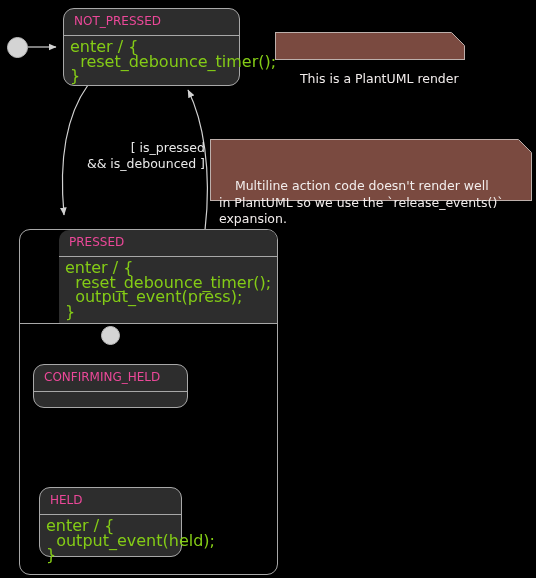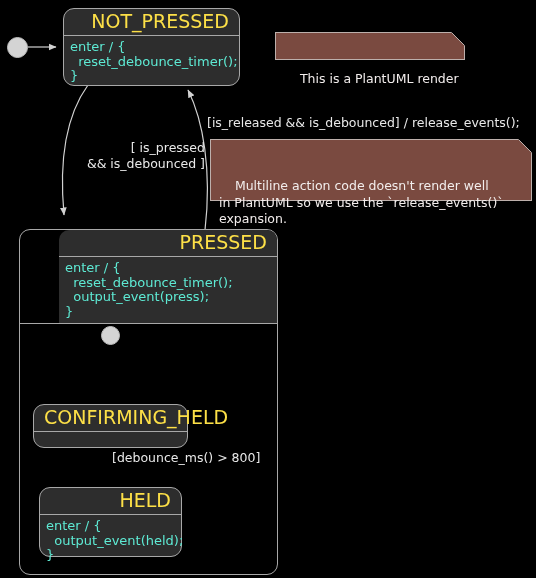--- a/index.html
+++ b/index.html
@@ -28,34 +28,34 @@
   
   .state {
     position: absolute;
     box-sizing: border-box;
     background: #2D2D2D;
     border: 1px solid #A8A8A8;
     border-radius: 11px;
     z-index: 2;
   }
   .state-title {
-    text-align: right;
-    color: #fde047;
-    font-size: 19px;
+    text-align: left;
+    color: #ec4899;
+    font-size: 12px;
     line-height: 15px;
     padding: 5px 10px 6px 10px;
     white-space: nowrap;
   }
   .state-sep {
     height: 1px;
     background: #A8A8A8;
   }
   .state-body {
-    color: #5eead4;
-    font-size: 13px;
+    color: #84cc16;
+    font-size: 16px;
     line-height: 14.5px;
     padding: 4px 6px 4px 6px;
     white-space: pre;
   }
   .state-body.empty {
     min-height: 13px;
     padding: 4px 6px;
   }
 
   
@@ -172,21 +172,20 @@
     <svg class="note-fold-svg" viewBox="0 0 14 14" xmlns="http://www.w3.org/2000/svg">
       <path d="M0,0 L14,0 L14,14 Z" fill="#000000"></path>
       <path d="M0.5,0.5 L13.5,13.5" fill="none" stroke="#BDB0AC" stroke-width="1"></path>
     </svg>
     <span>This is a PlantUML render</span>
   </div>
 
   <div class="edge-label center" style="left:60px; top:140px; width:145px;">[ is_pressed
 &amp;&amp; is_debounced ]</div>
 
-  <div class="edge-label" style="left:207px; top:115px; width:330px;">[is_released &amp;&amp; is_debounced] / release_events();</div>
 
   <div class="note" style="left:210px; top:139px; width:322px; height:62px;">
     <svg class="note-fold-svg" viewBox="0 0 14 14" xmlns="http://www.w3.org/2000/svg">
       <path d="M0,0 L14,0 L14,14 Z" fill="#000000"></path>
       <path d="M0.5,0.5 L13.5,13.5" fill="none" stroke="#BDB0AC" stroke-width="1"></path>
     </svg>
     <span>Multiline action code doesn't render well
 in PlantUML so we use the `release_events()`
 expansion.</span>
   </div>
@@ -199,27 +198,26 @@
   reset_debounce_timer();
   output_event(press);
 }</div>
     </div>
     <div class="state-sep"></div>
     <div class="composite-inner" style="height:235px;"></div>
   </div>
 
   <div class="start-node" style="left:101px; top:326px; width:19px; height:19px;"></div>
 
-  <div class="state" style="left:33px; top:404px; width:155px; height:44px;">
+  <div class="state" style="left:33px; top:364px; width:155px; height:44px;">
     <div class="state-title">CONFIRMING_HELD</div>
     <div class="state-sep"></div>
     <div class="state-body empty"></div>
   </div>
 
-  <div class="edge-label" style="left:112px; top:450px; width:200px;">[debounce_ms() &gt; 800]</div>
 
   <div class="state" style="left:39px; top:487px; width:143px; height:70px;">
     <div class="state-title">HELD</div>
     <div class="state-sep"></div>
     <div class="state-body">enter / {
   output_event(held);
 }</div>
   </div>
 
 </div>

